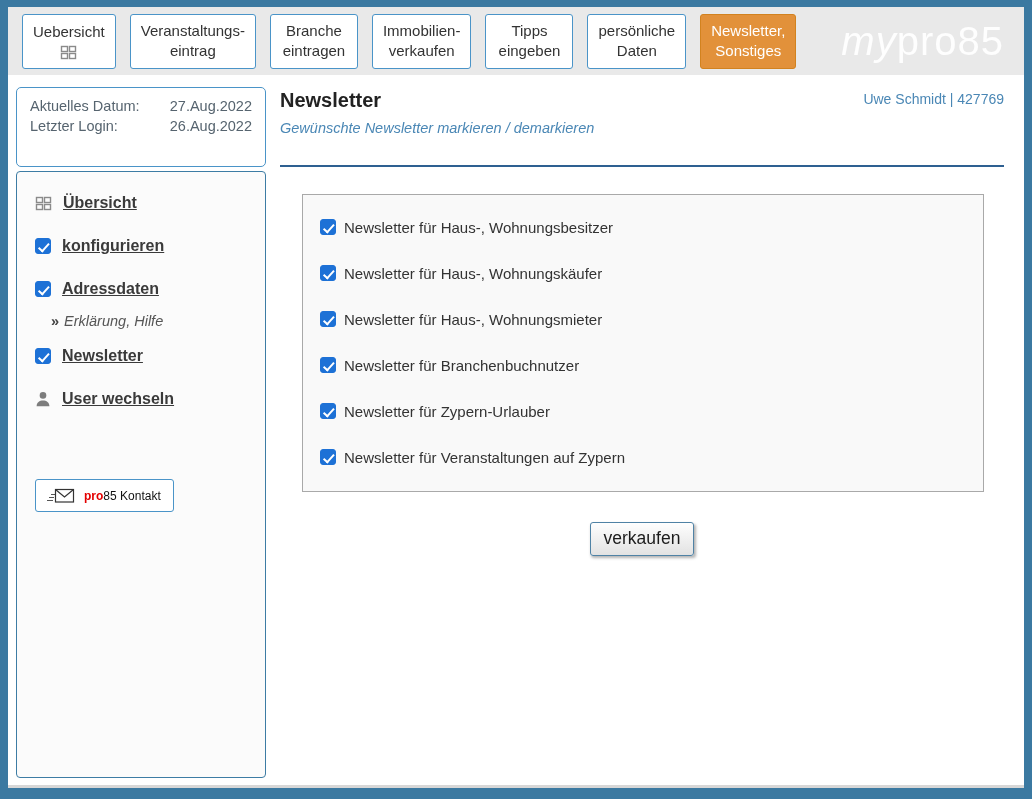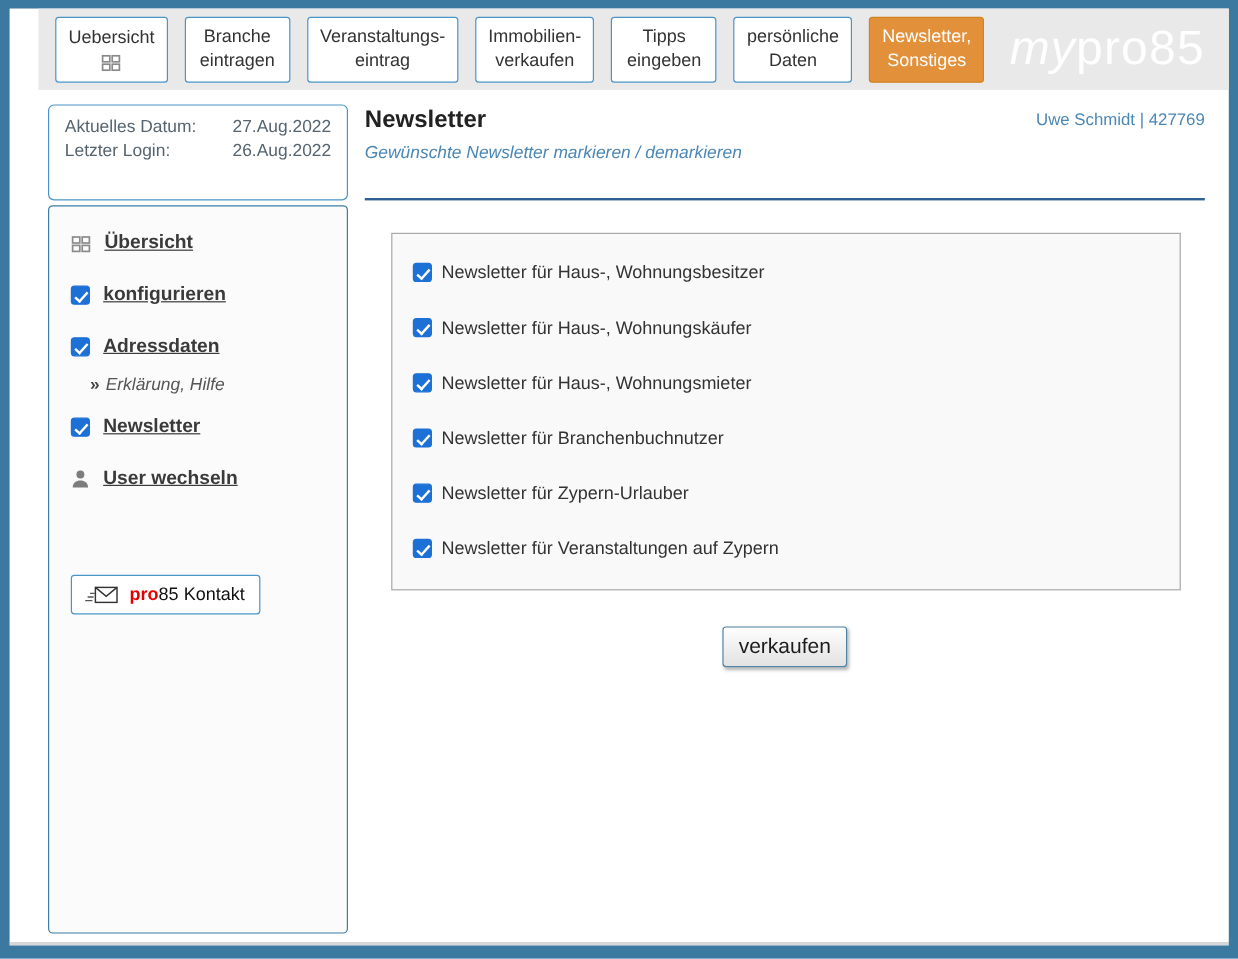--- a/index.html
+++ b/index.html
@@ -8,21 +8,20 @@
 
   .page {
     width: 1032px; height: 799px;
     border: 8px solid #3b79a1;
     border-top-width: 7px;
     border-bottom-width: 11px;
     background: #ffffff;
     position: relative;
     overflow: hidden;
     box-shadow: inset 0 -3px 0 #d7d7d7;
-    padding-left: 24px;
   }
 
   
   .topbar {
     height: 68px;
     background: #e9e9e9;
     display: flex;
     align-items: center;
     gap: 14px;
     padding: 0 14px;
@@ -109,21 +108,21 @@
   }
   .side-sub .chev { font-style: normal; font-weight: bold; color: #444; margin-right: 5px; }
   .side-sub .txt { font-style: italic; }
 
   .kontakt-btn {
     margin-top: 46px;
     background: #ffffff;
     border: 1px solid #4a94c8;
     border-radius: 3px;
     padding: 6px 12px 6px 10px;
-    font-size: 15px;
+    font-size: 12px;
     color: #111111;
     display: inline-flex;
     align-items: center;
     gap: 8px;
     cursor: pointer;
     font-family: inherit;
   }
   .kontakt-btn .red { color: #e40000; font-weight: bold; }
 
   
@@ -196,27 +195,27 @@
         <svg class="icon-svg" width="17" height="15" viewBox="0 0 17 15">
           <rect x="1.5" y="1.5" width="6" height="5" fill="#ffffff" stroke="#8a8a8a" stroke-width="1.4"></rect>
           <rect x="9.5" y="1.5" width="6" height="5" fill="#ffffff" stroke="#8a8a8a" stroke-width="1.4"></rect>
           <rect x="1.5" y="8.5" width="6" height="5" fill="#ffffff" stroke="#8a8a8a" stroke-width="1.4"></rect>
           <rect x="9.5" y="8.5" width="6" height="5" fill="#ffffff" stroke="#8a8a8a" stroke-width="1.4"></rect>
         </svg>
       </span>
     </button>
 
     <button class="nav-btn">
+      <span>Veranstaltungs-</span>
+      <span>eintrag</span>
+    </button>
+
+    <button class="nav-btn">
       <span>Branche</span>
       <span>eintragen</span>
-    </button>
-
-    <button class="nav-btn">
-      <span>Veranstaltungs-</span>
-      <span>eintrag</span>
     </button>
 
     <button class="nav-btn">
       <span>Immobilien-</span>
       <span>verkaufen</span>
     </button>
 
     <button class="nav-btn">
       <span>Tipps</span>
       <span>eingeben</span>

